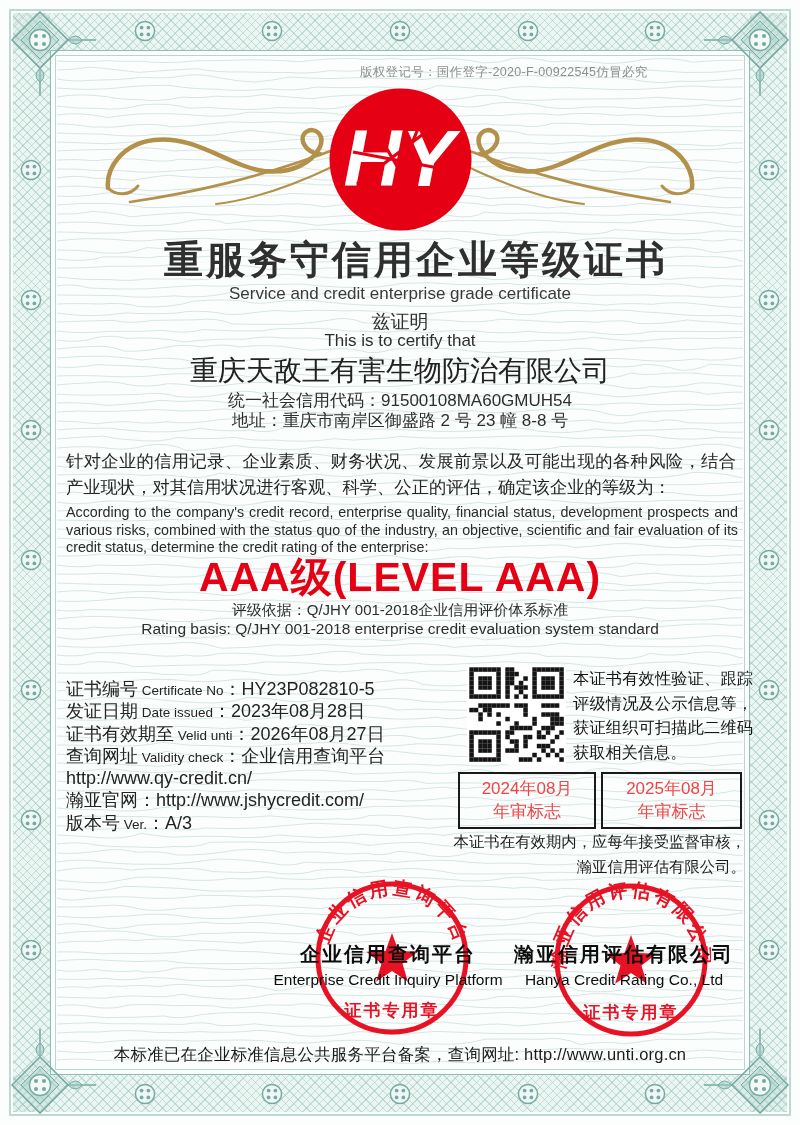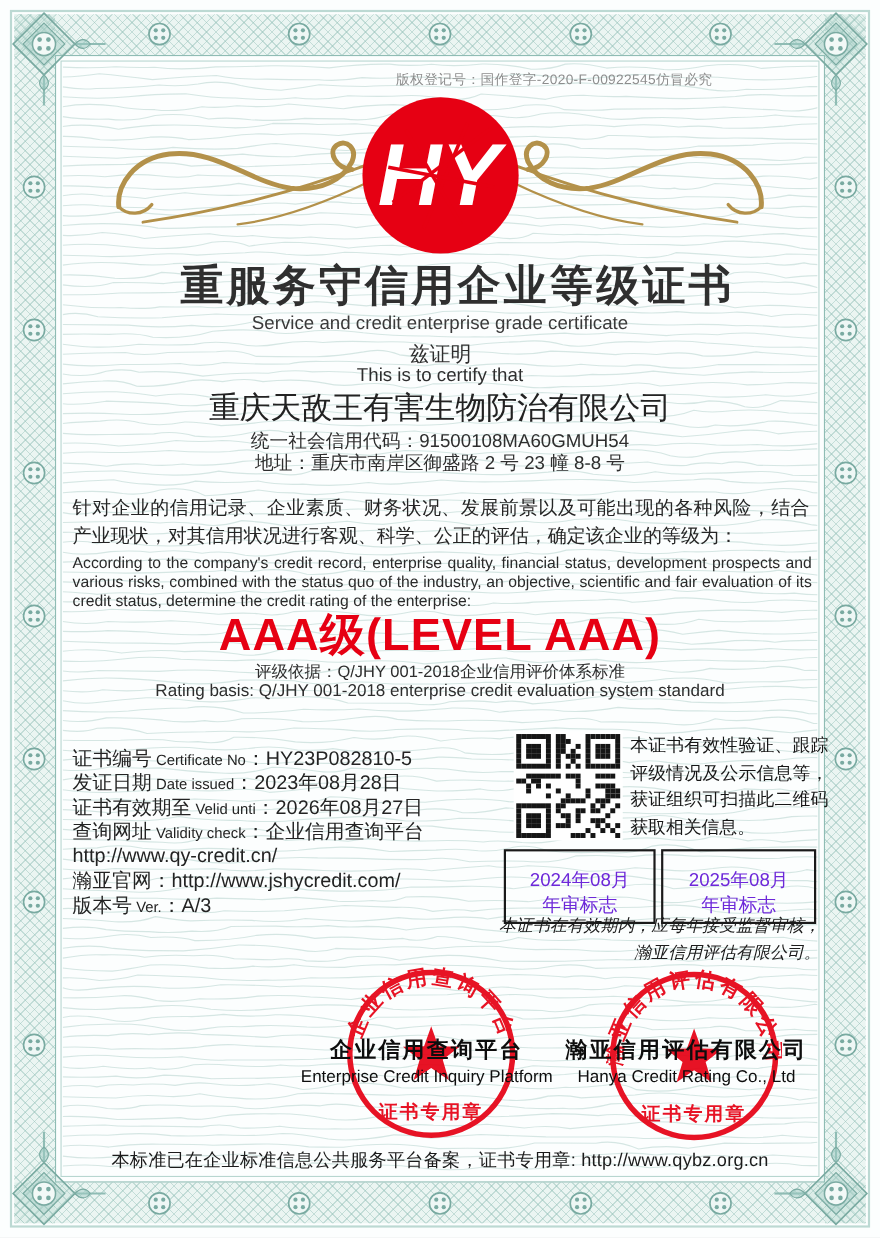--- a/index.html
+++ b/index.html
@@ -57,24 +57,24 @@
 
   #details{position:absolute;left:66px;top:678px;width:390px;color:#232323;}
   #details .row{height:22.3px;line-height:22.3px;white-space:nowrap;}
   #details .cn{font-size:18px;}
   #details .en{font-size:13.5px;margin-top:44px;}
   #details .val{font-size:18px;}
 
   #qr-box{position:absolute;left:467px;top:665px;width:99px;height:99px;background:#fff;}
   #qr-note{position:absolute;left:573px;top:666px;width:180px;font-size:16.2px;line-height:24.6px;color:#161616;text-align:justify;}
 
-  .audit-box{position:absolute;top:772px;height:50px;border:2px solid #1a1a1a;text-align:center;font-size:17px;line-height:23px;padding-top:14px;color:#6d28d9;}
+  .audit-box{position:absolute;top:772px;height:50px;border:2px solid #1a1a1a;text-align:center;font-size:17px;line-height:23px;padding-top:3px;color:#ef4444;}
   #audit-box-1{left:458px;width:134px;}
   #audit-box-2{left:601px;width:137px;}
-  #audit-note{left:420px;top:829px;width:326px;font-size:15.4px;line-height:25px;text-align:right;color:#1c1c1c;font-style:italic;}
+  #audit-note{left:420px;top:829px;width:326px;font-size:15.4px;line-height:25px;text-align:right;color:#1c1c1c;}
 
   .seal{position:absolute;width:160px;height:160px;}
   #seal-left{left:312px;top:878px;}
   #seal-right{left:551px;top:880px;}
   .org{position:absolute;text-align:center;color:#0d0d0d;}
   .org .cn{font-size:20px;font-weight:bold;letter-spacing:2px;white-space:nowrap;}
   .org .en{font-size:15.5px;margin-top:3px;white-space:nowrap;}
   #org-left{left:238px;top:941px;width:300px;}
   #org-right{left:474px;top:941px;width:300px;}
 
@@ -563,21 +563,21 @@
       </svg></div>
   <div class="org" id="org-left">
     <div class="cn">企业信用查询平台</div>
     <div class="en">Enterprise Credit Inquiry Platform</div>
   </div>
   <div class="org" id="org-right">
     <div class="cn">瀚亚信用评估有限公司</div>
     <div class="en">Hanya Credit Rating Co., Ltd</div>
   </div>
 
-  <div class="t ctr" id="footer">本标准已在企业标准信息公共服务平台备案，证书专用章: http://www.qybz.org.cn</div>
+  <div class="t ctr" id="footer">本标准已在企业标准信息公共服务平台备案，查询网址: http://www.unti.org.cn</div>
 <div class="edgebtn" style="left: 133px; top: 19px;"><svg viewBox="0 0 24 24" width="24" height="24">
         <circle cx="12" cy="12" r="9.6" fill="#eef7f5" stroke="#79aaa1" stroke-width="1.5"></circle>
         <circle cx="8.6" cy="8.6" r="1.9" fill="#79aaa1"></circle>
         <circle cx="15.4" cy="8.6" r="1.9" fill="#79aaa1"></circle>
         <circle cx="8.6" cy="15.4" r="1.9" fill="#79aaa1"></circle>
         <circle cx="15.4" cy="15.4" r="1.9" fill="#79aaa1"></circle>
       </svg></div>
     <div class="edgebtn" style="left: 133px; top: 1082px;"><svg viewBox="0 0 24 24" width="24" height="24">
         <circle cx="12" cy="12" r="9.6" fill="#eef7f5" stroke="#79aaa1" stroke-width="1.5"></circle>
         <circle cx="8.6" cy="8.6" r="1.9" fill="#79aaa1"></circle>

